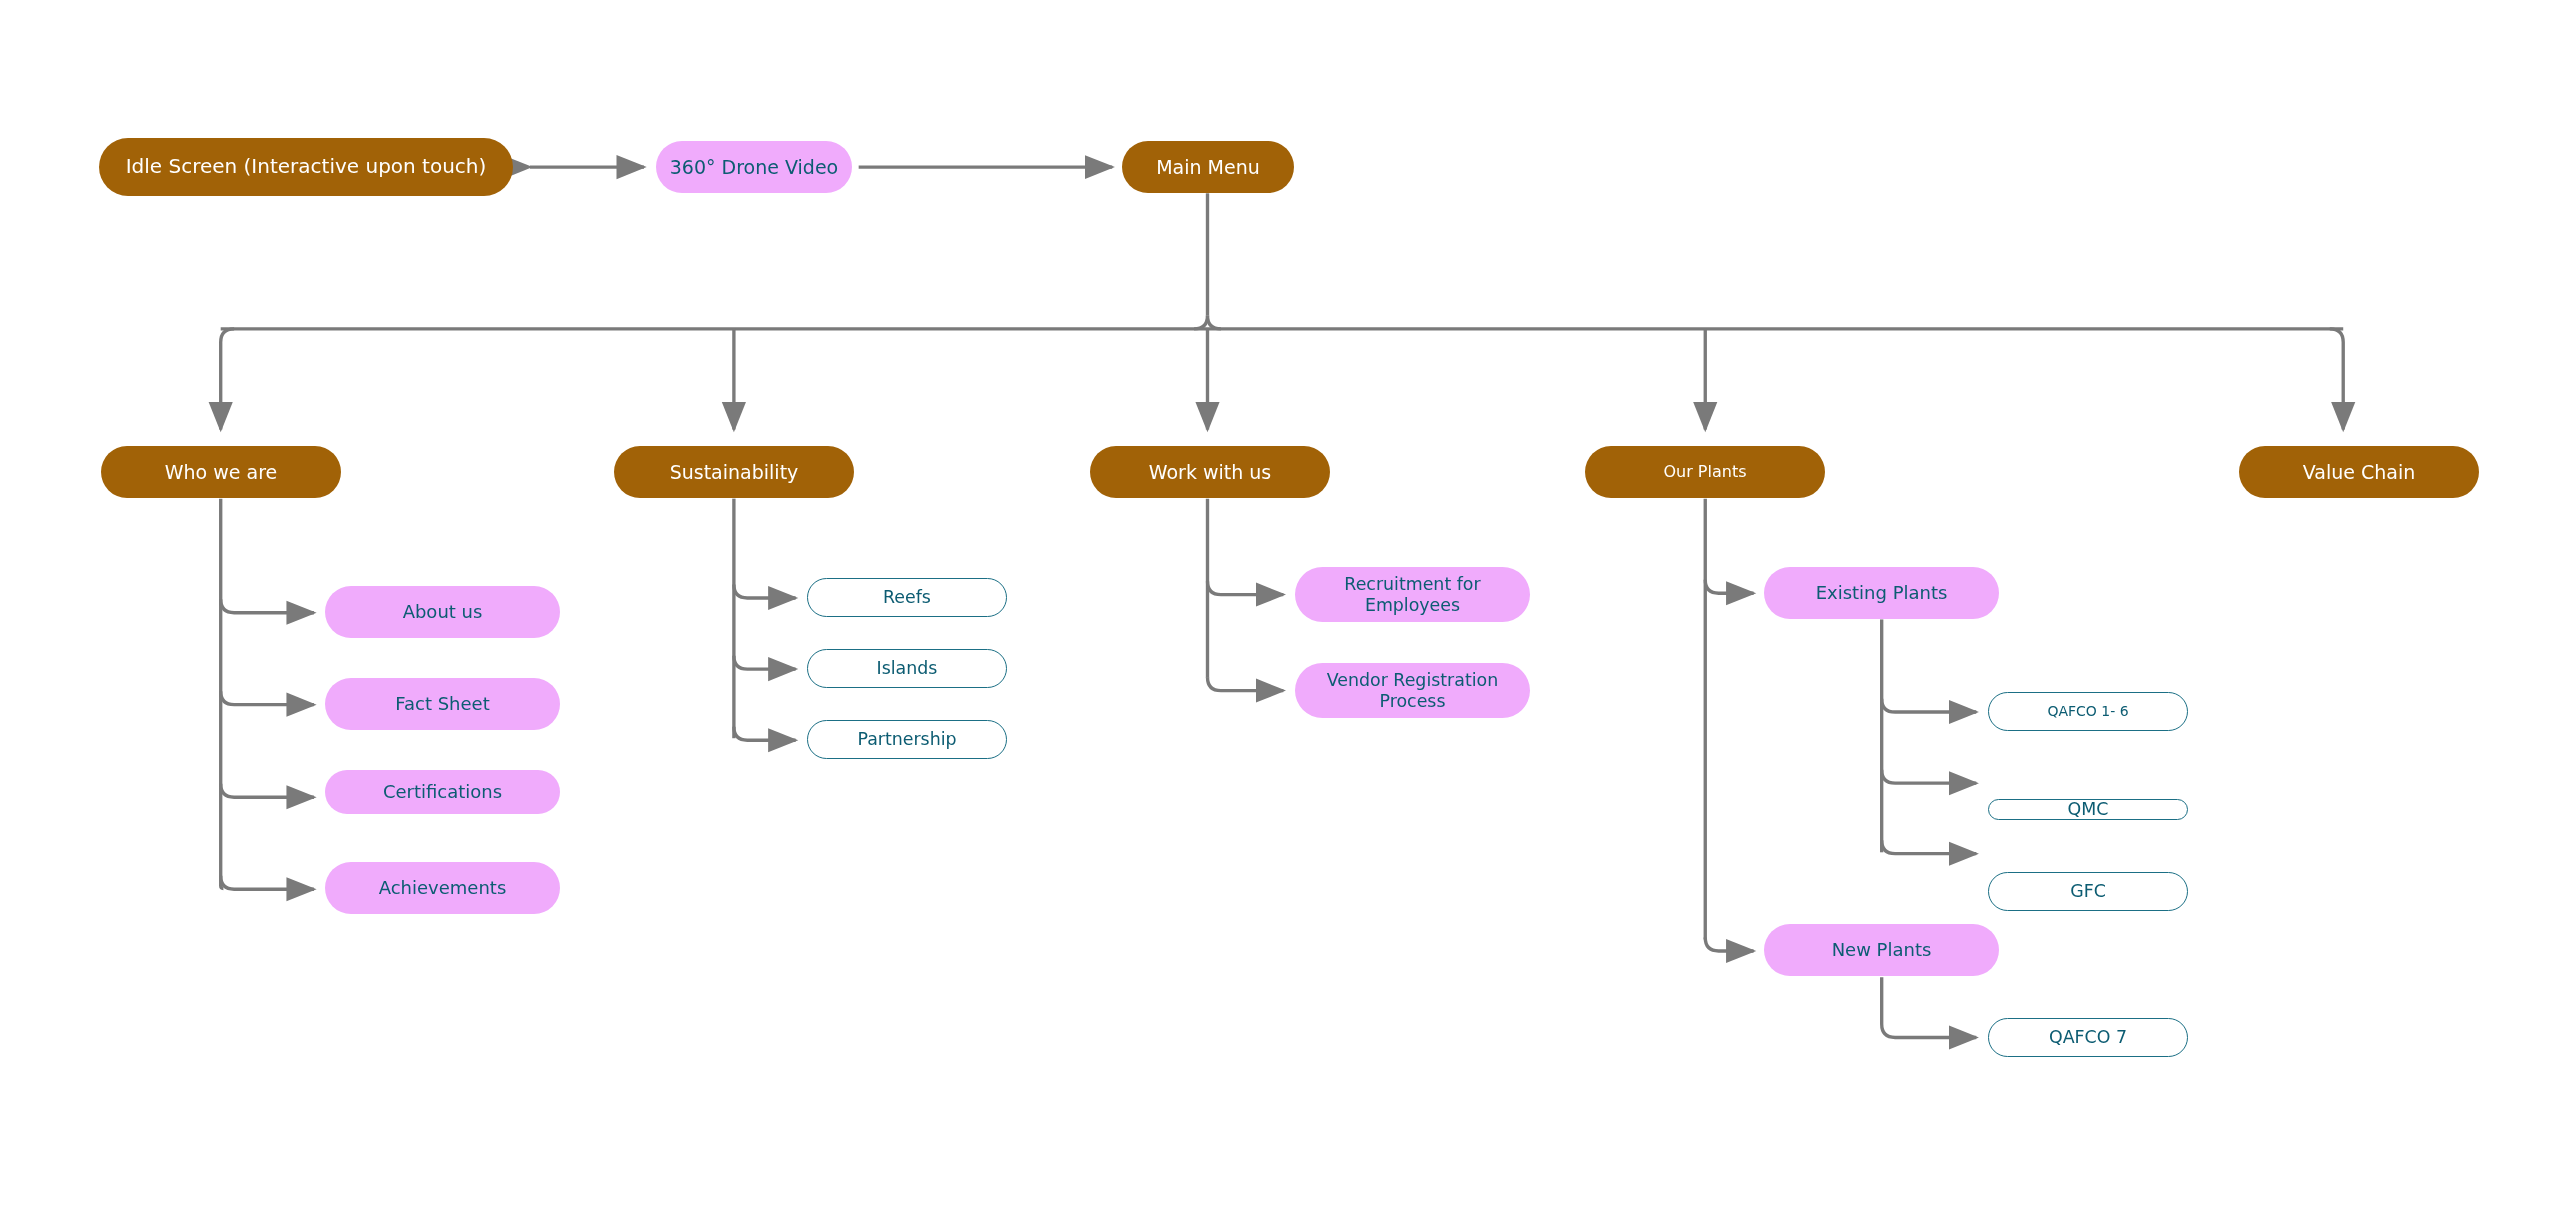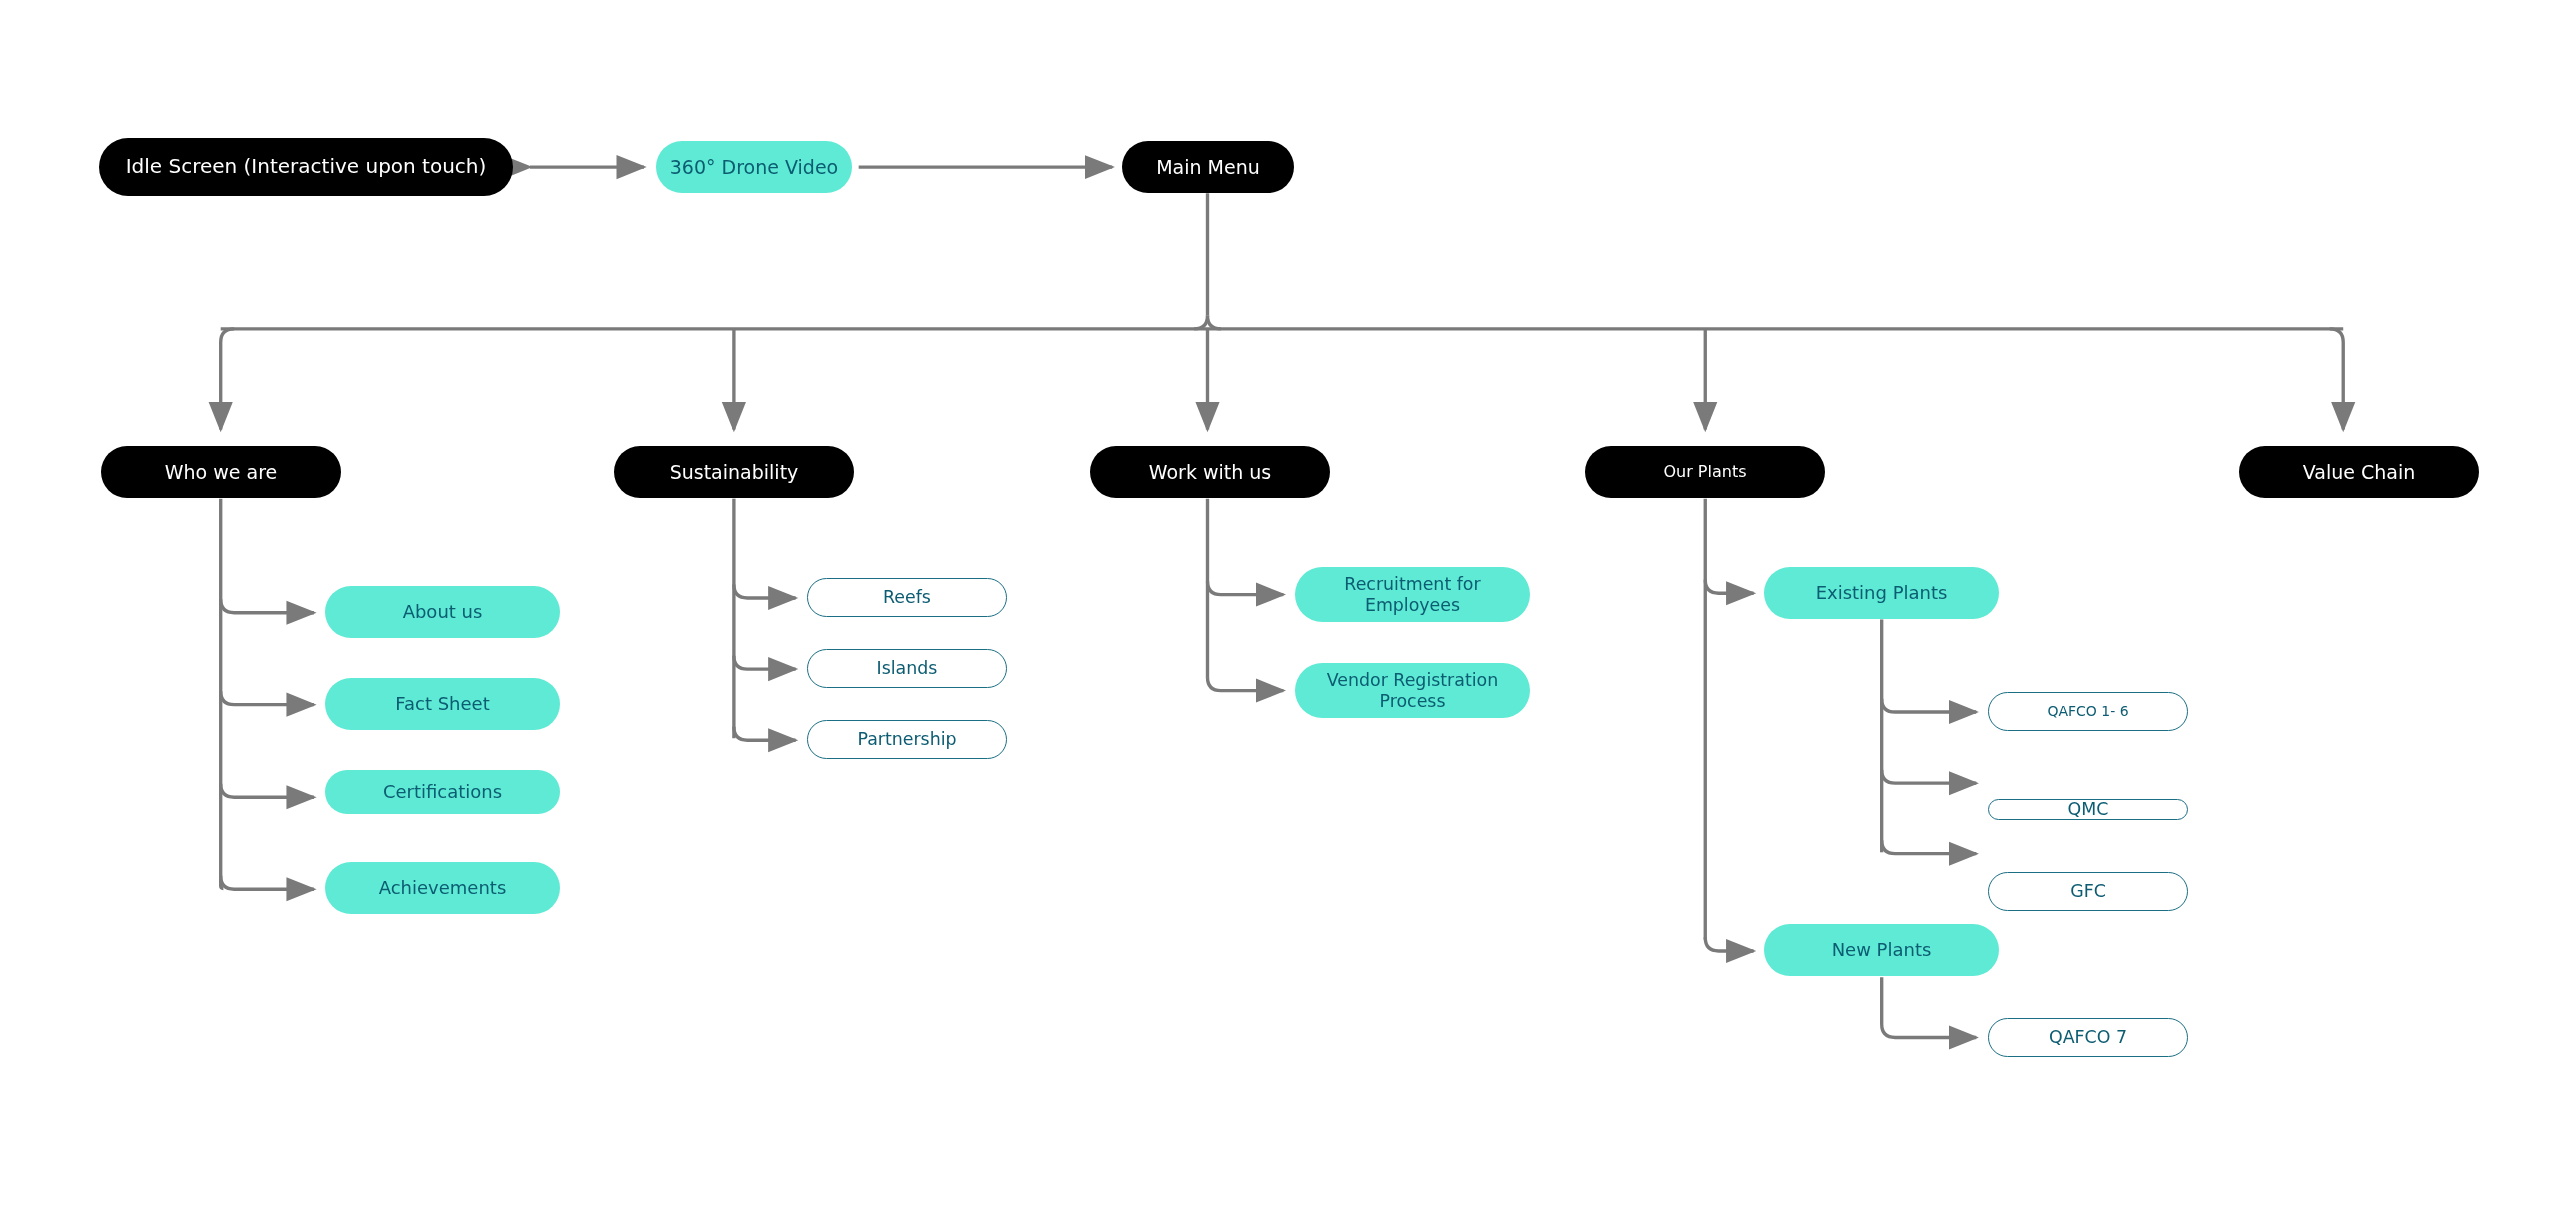--- a/index.html
+++ b/index.html
@@ -12,22 +12,22 @@
   svg#edges{position:absolute;left:0;top:0;width:2576px;height:1208px;pointer-events:none;}
 
   .node{
     position:absolute;
     display:flex;align-items:center;justify-content:center;
     text-align:center;
     box-sizing:border-box;
     line-height:1.18;
     white-space:pre-line;
   }
-  .node.filled-dark{background:#000000;color:#ffffff;}
-  .node.filled-light{background:#5eead4;color:#0c5c72;}
+  .node.filled-dark{background:#a16207;color:#ffffff;}
+  .node.filled-light{background:#f0abfc;color:#0c5c72;}
   .node.outlined{background:#ffffff;color:#0c5c72;border:1.3px solid #1b6f85;}
   .lbl{display:block;width:100%;}
 </style>
 </head>
 <body>
 
 <div id="canvas">
   <svg id="edges" viewBox="0 0 3840 1800" preserveAspectRatio="none" aria-hidden="true">
     <defs>
       <marker id="arrowR" markerWidth="10" markerHeight="10" refX="8.2" refY="4" orient="auto" markerUnits="strokeWidth">

